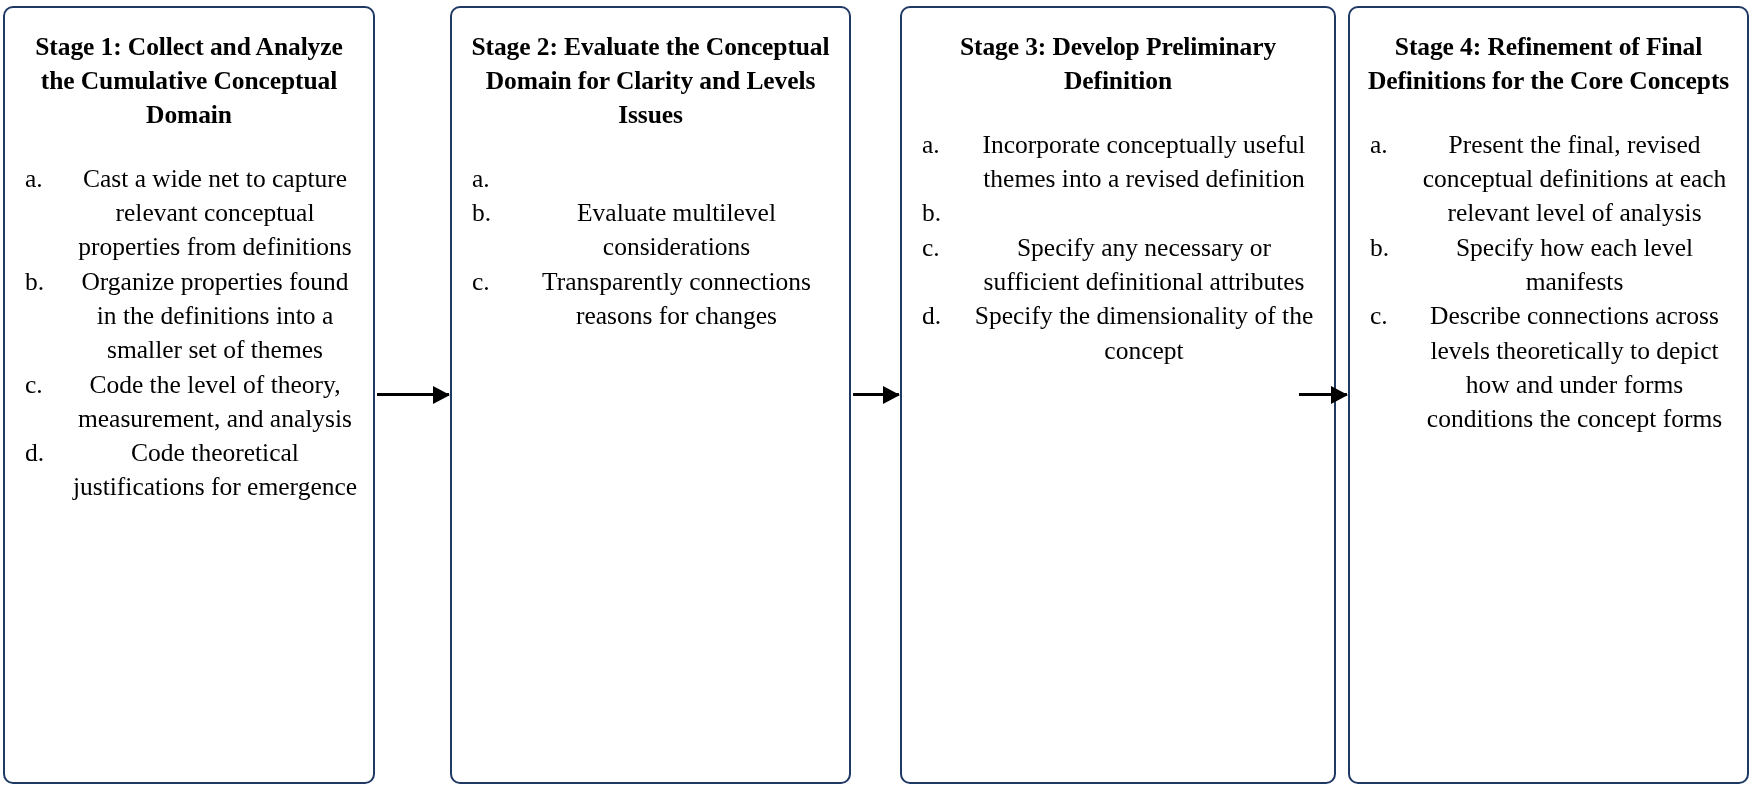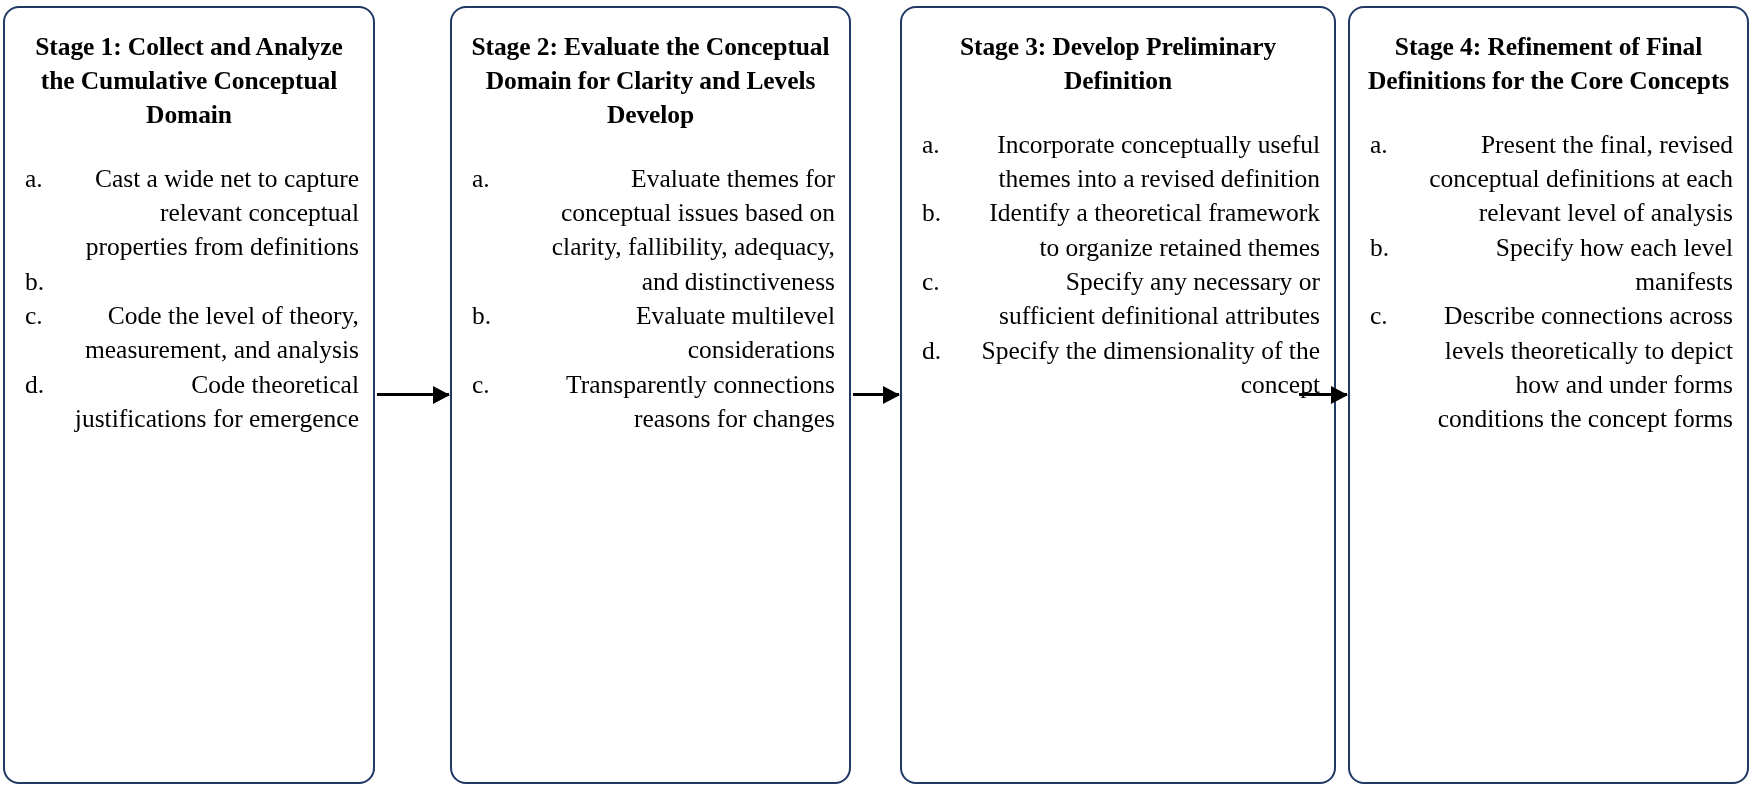--- a/index.html
+++ b/index.html
@@ -20,21 +20,21 @@
     width: 1752px;
     height: 792px;
   }
 
   .stage-box {
     position: absolute;
     top: 6px;
     height: 778px;
     box-sizing: border-box;
     border: 2.5px solid #1F3864;
-    border-radius: 16px;
+    border-radius: 10px;
     background: #ffffff;
     padding: 22px 10px 10px 10px;
   }
 
   
   .box-1 { left: 3px;    width: 372px; }
   .box-2 { left: 450px;  width: 401px; }
   .box-3 { left: 900px;  width: 436px; }
   .box-4 { left: 1348px; width: 401px; }
 
@@ -63,21 +63,21 @@
   }
 
   .item-marker {
     flex: 0 0 auto;
     width: 46px;
     text-align: left;
   }
 
   .item-text {
     flex: 1 1 auto;
-    text-align: right;
+    text-align: center;
   }
 
   
   .arrow {
     position: absolute;
     height: 3px;
     background: #000000;
     top: 393px;
   }
   .arrow::after {
@@ -102,38 +102,38 @@
 
   <div class="stage-box box-1">
     <div class="stage-title">Stage 1: Collect and Analyze the Cumulative Conceptual Domain</div>
     <ul class="stage-list">
       <li class="stage-item">
         <span class="item-marker">a.</span>
         <span class="item-text">Cast a wide net to capture relevant conceptual properties from definitions</span>
       </li>
       <li class="stage-item">
         <span class="item-marker">b.</span>
+        <span class="item-text">Organize properties found in the definitions into a smaller set of themes</span>
       </li>
       <li class="stage-item">
         <span class="item-marker">c.</span>
         <span class="item-text">Code the level of theory, measurement, and analysis</span>
       </li>
       <li class="stage-item">
         <span class="item-marker">d.</span>
         <span class="item-text">Code theoretical justifications for emergence</span>
       </li>
     </ul>
   </div>
 
   <div class="stage-box box-2">
-    <div class="stage-title">Stage 2: Evaluate the Conceptual Domain for Clarity and Levels Develop</div>
+    <div class="stage-title">Stage 2: Evaluate the Conceptual Domain for Clarity and Levels Issues</div>
     <ul class="stage-list">
       <li class="stage-item">
         <span class="item-marker">a.</span>
-        <span class="item-text">Evaluate themes for conceptual issues based on clarity, fallibility, adequacy, and distinctiveness</span>
       </li>
       <li class="stage-item">
         <span class="item-marker">b.</span>
         <span class="item-text">Evaluate multilevel considerations</span>
       </li>
       <li class="stage-item">
         <span class="item-marker">c.</span>
         <span class="item-text">Transparently connections reasons for changes</span>
       </li>
     </ul>
@@ -141,21 +141,20 @@
 
   <div class="stage-box box-3">
     <div class="stage-title">Stage 3: Develop Preliminary Definition</div>
     <ul class="stage-list">
       <li class="stage-item">
         <span class="item-marker">a.</span>
         <span class="item-text">Incorporate conceptually useful themes into a revised definition</span>
       </li>
       <li class="stage-item">
         <span class="item-marker">b.</span>
-        <span class="item-text">Identify a theoretical framework to organize retained themes</span>
       </li>
       <li class="stage-item">
         <span class="item-marker">c.</span>
         <span class="item-text">Specify any necessary or sufficient definitional attributes</span>
       </li>
       <li class="stage-item">
         <span class="item-marker">d.</span>
         <span class="item-text">Specify the dimensionality of the concept</span>
       </li>
     </ul>

